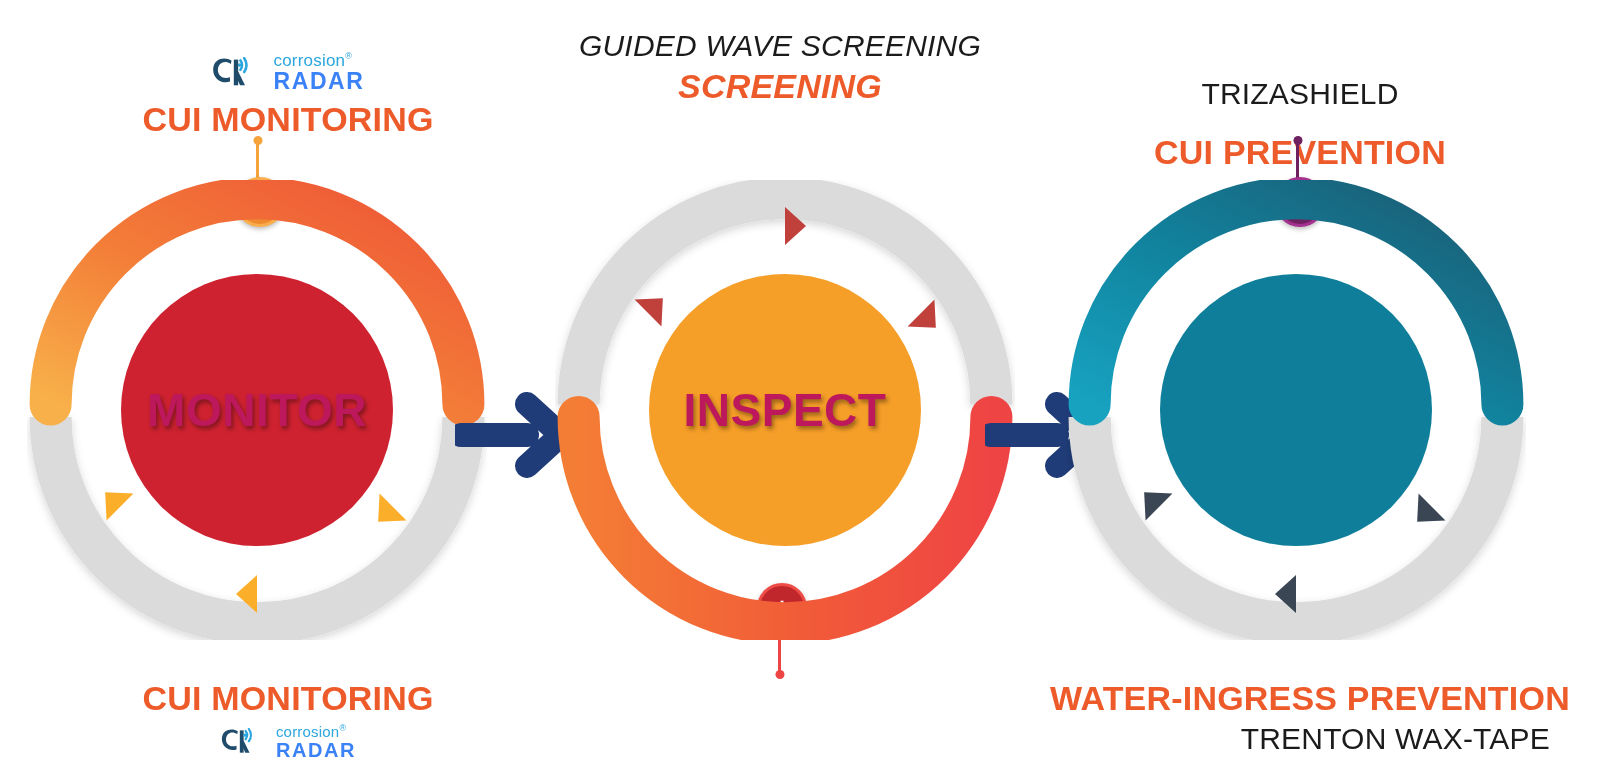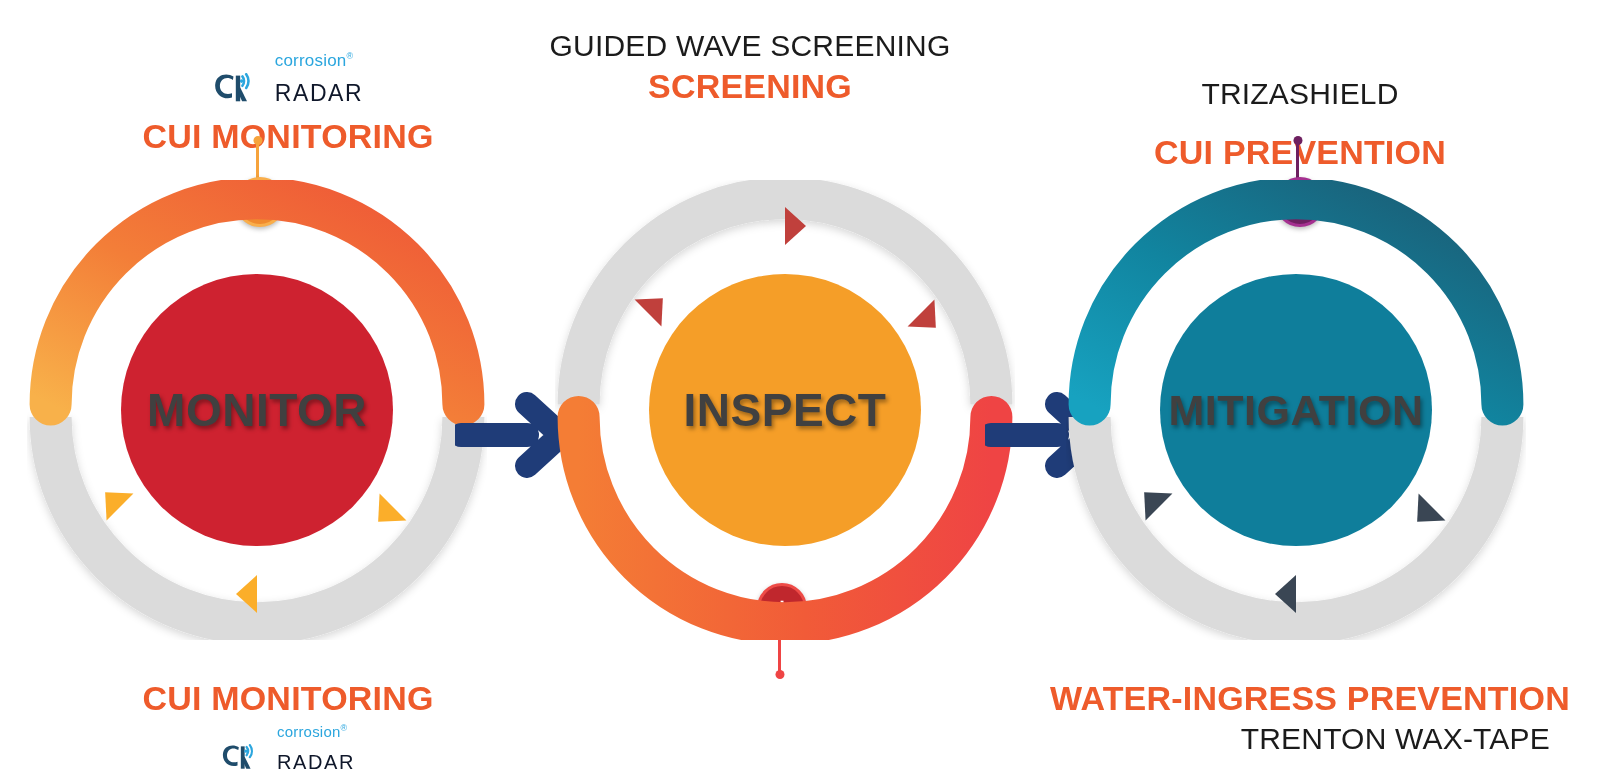--- a/index.html
+++ b/index.html
@@ -37,59 +37,59 @@
   .cap-accent {
     font-size: 34px;
     font-weight: 700;
     color: #EE5B2B;
     letter-spacing: 0.2px;
   }
 
   
   .cr-logo {
     display: inline-flex;
-    align-items: flex-end;
+    align-items: center;
     gap: 16px;
   }
   .cr-words {
     display: flex;
     flex-direction: column;
     align-items: flex-start;
     line-height: 1;
   }
   .cr-word-top {
     font-size: 17px;
     font-weight: 400;
     color: #2BA6DE;
     letter-spacing: 0.2px;
   }
   .cr-word-top sup { font-size: 9px; vertical-align: super; }
   .cr-word-bot {
     font-size: 23px;
-    font-weight: 400;
-    color: #0f172a;
+    font-weight: 700;
+    color: #3b82f6;
     letter-spacing: 1.6px;
-    margin-top: 13px;
+    margin-top: 1px;
   }
 
   
   .wheel {
     position: absolute;
     width: 460px;
     height: 460px;
   }
   .wheel svg { display: block; width: 460px; height: 460px; }
 
   .hub-label {
     position: absolute;
     left: 0; right: 0;
     top: 50%;
     transform: translateY(-50%);
     text-align: center;
-    color: #404040;
+    color: #be185d;
     font-weight: 700;
     letter-spacing: 0.5px;
     text-shadow: 2px 3px 4px rgba(0,0,0,0.38);
     pointer-events: none;
   }
   .hub-label.lg { font-size: 46px; }
   .hub-label.md { font-size: 46px; }
   .hub-label.sm { font-size: 43px; }
 
   
@@ -154,21 +154,21 @@
         <circle cx="28.6" cy="8.1" r="1.8" fill="#2BA6DE"></circle>
       </svg>
       <span class="cr-words">
         <span class="cr-word-top"><span>corrosion</span><sup>®</sup></span>
         <span class="cr-word-bot">RADAR</span>
       </span>
     </div>
     <div class="cap-accent" style="margin-top:6px;">CUI MONITORING</div>
   </div>
 
-  <div class="caption" style="left:525px; top:28px; width:450px;">
+  <div class="caption" style="left:555px; top:28px; width:450px;font-style:italic;">
     <div class="cap-plain">GUIDED WAVE SCREENING</div>
     <div class="cap-accent" style="margin-top:3px;">SCREENING</div>
   </div>
 
   <div class="caption" style="left:1070px; top:76px; width:460px;">
     <div class="cap-plain">TRIZASHIELD</div>
     <div class="cap-accent" style="margin-top:21px;">CUI PREVENTION</div>
   </div>
 
   <div class="leader" style="left:256px; top:140px; height:52px; background:#F6A33C;">
@@ -290,21 +290,20 @@
       </g>
 
       <g fill="#3A4654">
         <polygon points="0,-19 21,0 0,19" transform="translate(93,327) rotate(-135)"></polygon>
         <polygon points="0,-19 21,0 0,19" transform="translate(230,414) rotate(180)"></polygon>
         <polygon points="0,-19 21,0 0,19" transform="translate(366,327) rotate(135)"></polygon>
       </g>
 
       <circle cx="230" cy="230" r="136" fill="#0F7E9B"></circle>
     </svg>
-    <div class="hub-label sm">MITIGATION</div>
   </div>
 
   <div class="caption" style="left:43px; top:678px; width:490px;">
     <div class="cap-accent">CUI MONITORING</div>
     <div class="cr-logo" style="margin-top:6px;">
       <svg width="40" height="28" viewBox="0 0 46 32" aria-hidden="true">
         <path d="M20.5 3.6 C14 -0.6 3 1.2 2.2 11.6 C1.5 21.5 10.8 27.5 19 24.6 L19 20.2 C12.9 22.7 6.6 19.3 6.9 12.6 C7.2 6 13.6 2.6 19.9 6.9 Z" fill="#1F4C6B"></path>
         <path d="M22.8 2.6 L27.2 2.6 L27.2 28.3 L22.8 28.3 Z" fill="#1F4C6B"></path>
         <path d="M27.2 14.5 L34.0 28.3 L29.1 28.3 L24.0 17.2 Z" fill="#1F4C6B"></path>
         <path d="M29.4 3.4 a7.6 7.6 0 0 1 0 9.4" fill="none" stroke="#2BA6DE" stroke-width="2.6" stroke-linecap="round"></path>

